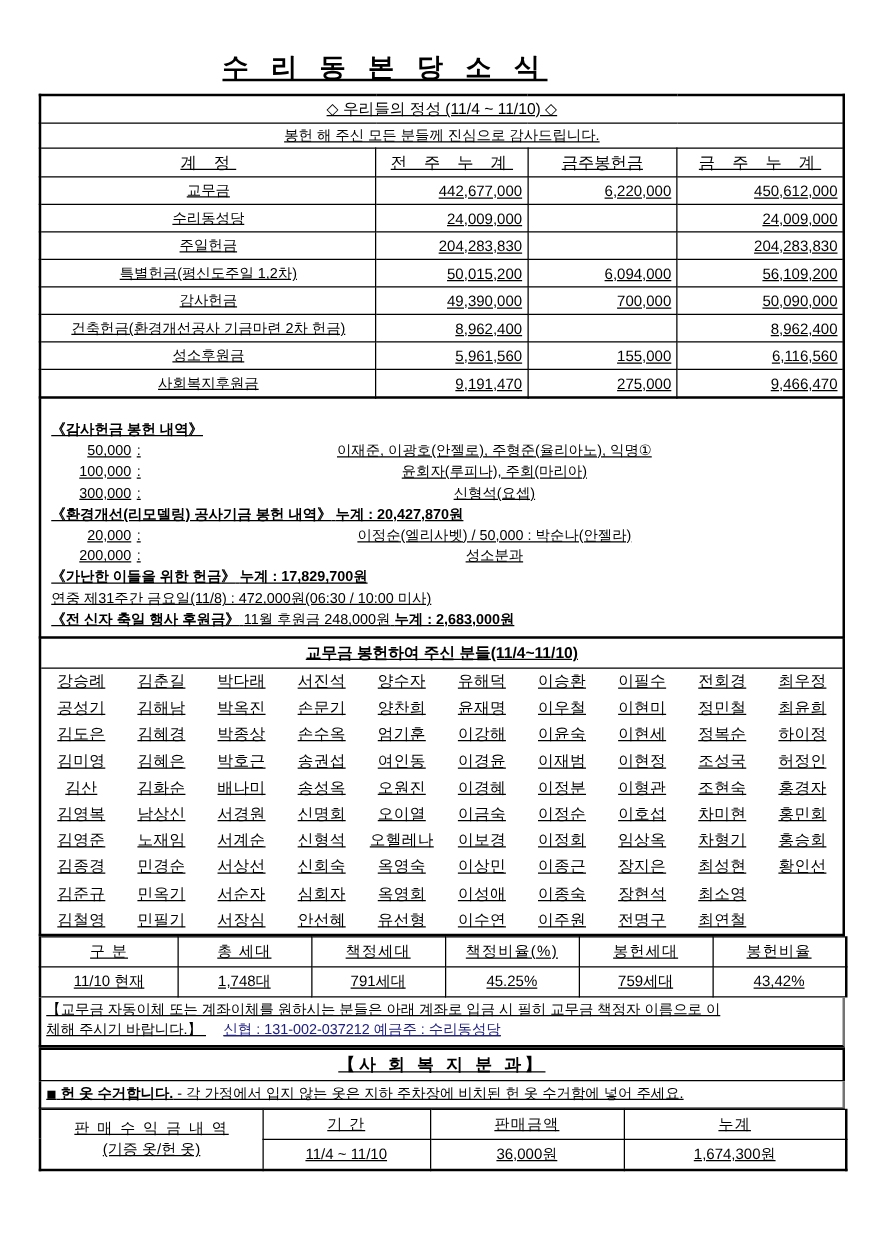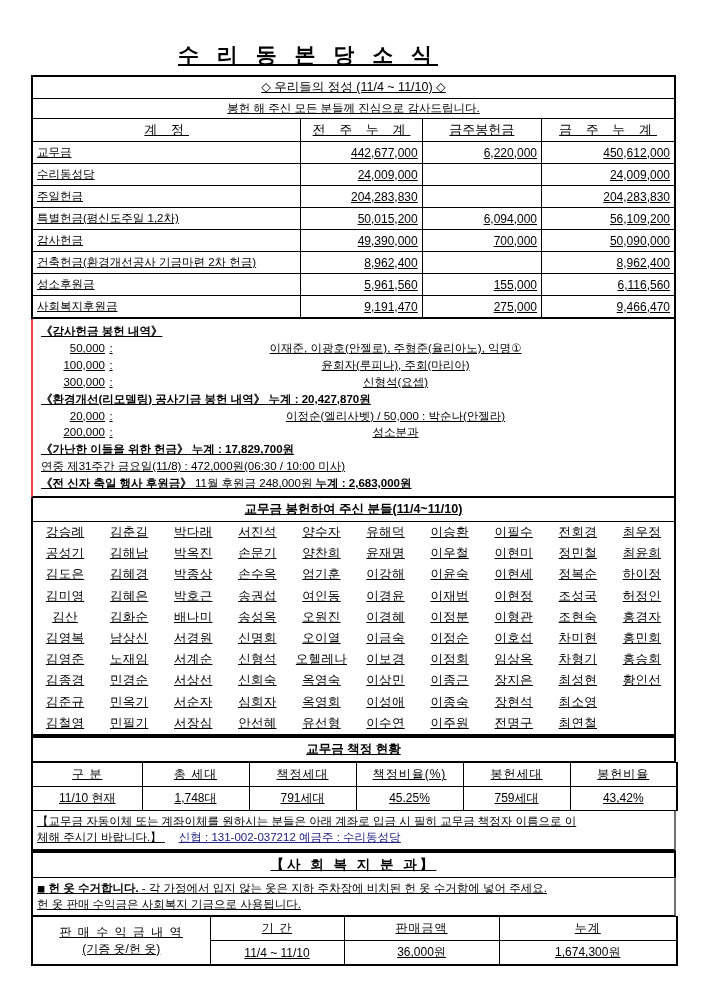--- a/index.html
+++ b/index.html
@@ -68,34 +68,34 @@
     letter-spacing: 5px;
     padding: 3px 0;
   }
   .colhead.tight { letter-spacing: 0px; }
   .num {
     text-align: right;
     padding-right: 7px;
     font-size: 12px;
   }
   .acct {
-    text-align: left;
+    text-align: center;
     padding-left: 7px;
     font-size: 11.5px;
   }
   tr.datarow td { height: 17px; }
 
   
   .notes {
     width: 645px;
     box-sizing: border-box;
-    border-left: 2px solid #ef4444;
+    border-left: 2px solid #000000;
     border-right: 2px solid #000;
     border-bottom: 2px solid #000;
-    padding: 4px 0 4px 0;
+    padding: 17px 0 4px 0;
     font-size: 11.5px;
     line-height: 1.47;
   }
   .notes .hd {
     font-weight: bold;
     padding-left: 8px;
   }
   .notes .ln {
     padding-left: 8px;
   }
@@ -441,21 +441,20 @@
           <td>이수연</td>
           <td>이주원</td>
           <td>전명구</td>
           <td>최연철</td>
           <td></td>
         </tr>
       </tbody>
     </table>
   </div>
 
-  <div class="sectband">교무금 책정 현황</div>
   <table class="sub" style="border-top:0;border-bottom:1px solid #000;">
     <colgroup>
       <col style="width:110px">
         <col style="width:107px">
         <col style="width:107px">
         <col style="width:107px">
         <col style="width:107px">
         <col style="width:107px">
     </colgroup>
     <tbody>
@@ -487,21 +486,20 @@
       <span class="u blue nowrap" style="margin-left:14px">신협 : 131-002-037212 예금주 : 수리동성당</span>
     </div>
   </div>
 
   <div class="sectband big">【사 회 복 지 분 과】</div>
   <div class="noteband nb-mid">
     <div>
       <span class="sq">◼</span>
       <span class="b">헌 옷 수거합니다.</span><span> - 각 가정에서 입지 않는 옷은 지하 주차장에 비치된 헌 옷 수거함에 넣어 주세요.</span>
     </div>
-    <div>헌 옷 판매 수익금은 사회복지 기금으로 사용됩니다.</div>
   </div>
 
   <table class="sub">
     <colgroup>
       <col style="width:178px">
         <col style="width:134px">
         <col style="width:155px">
         <col style="width:178px">
     </colgroup>
     <tbody>

